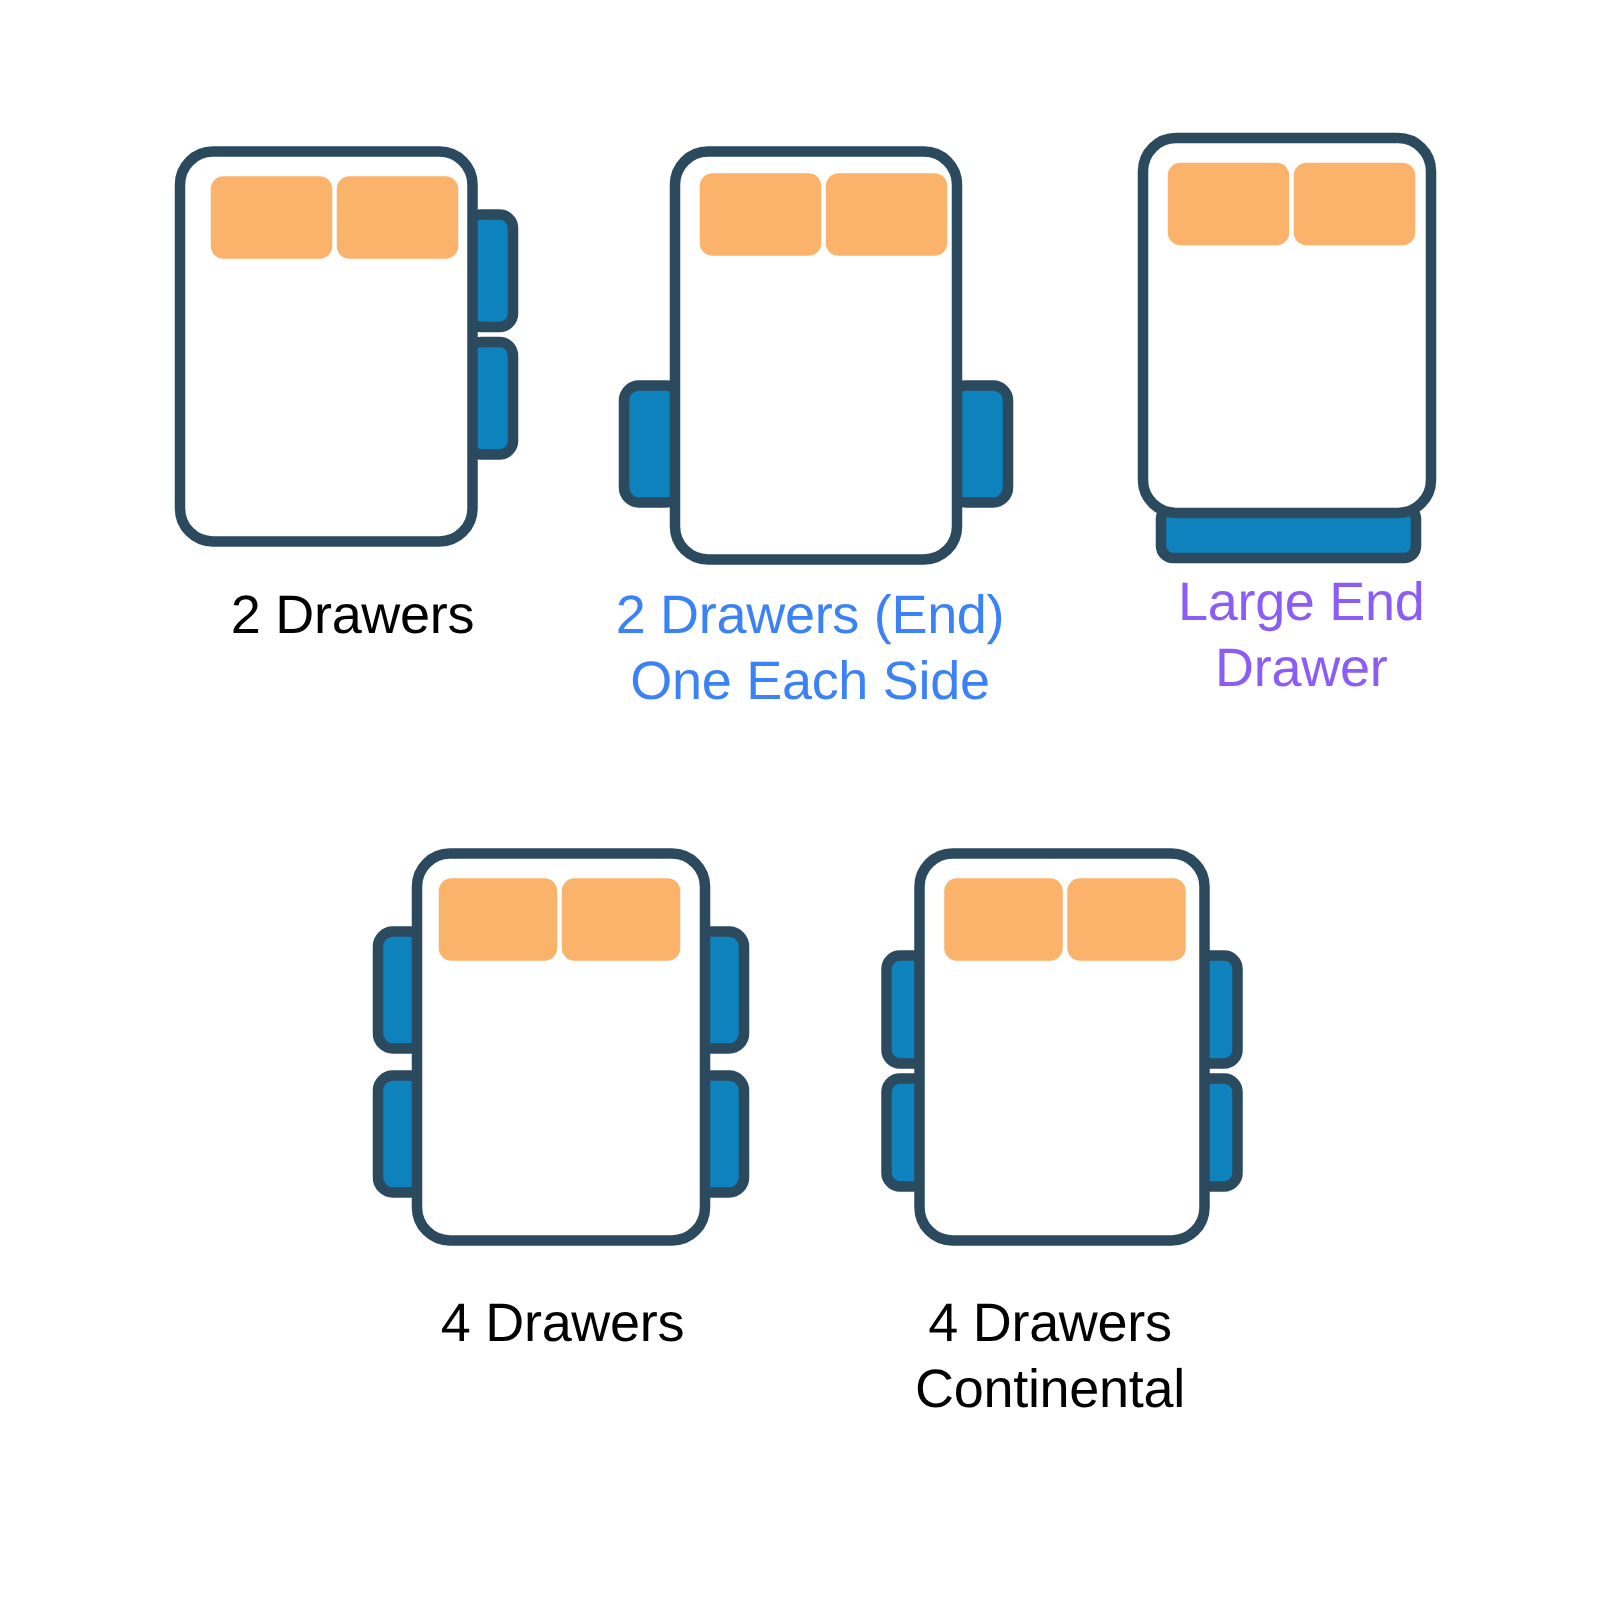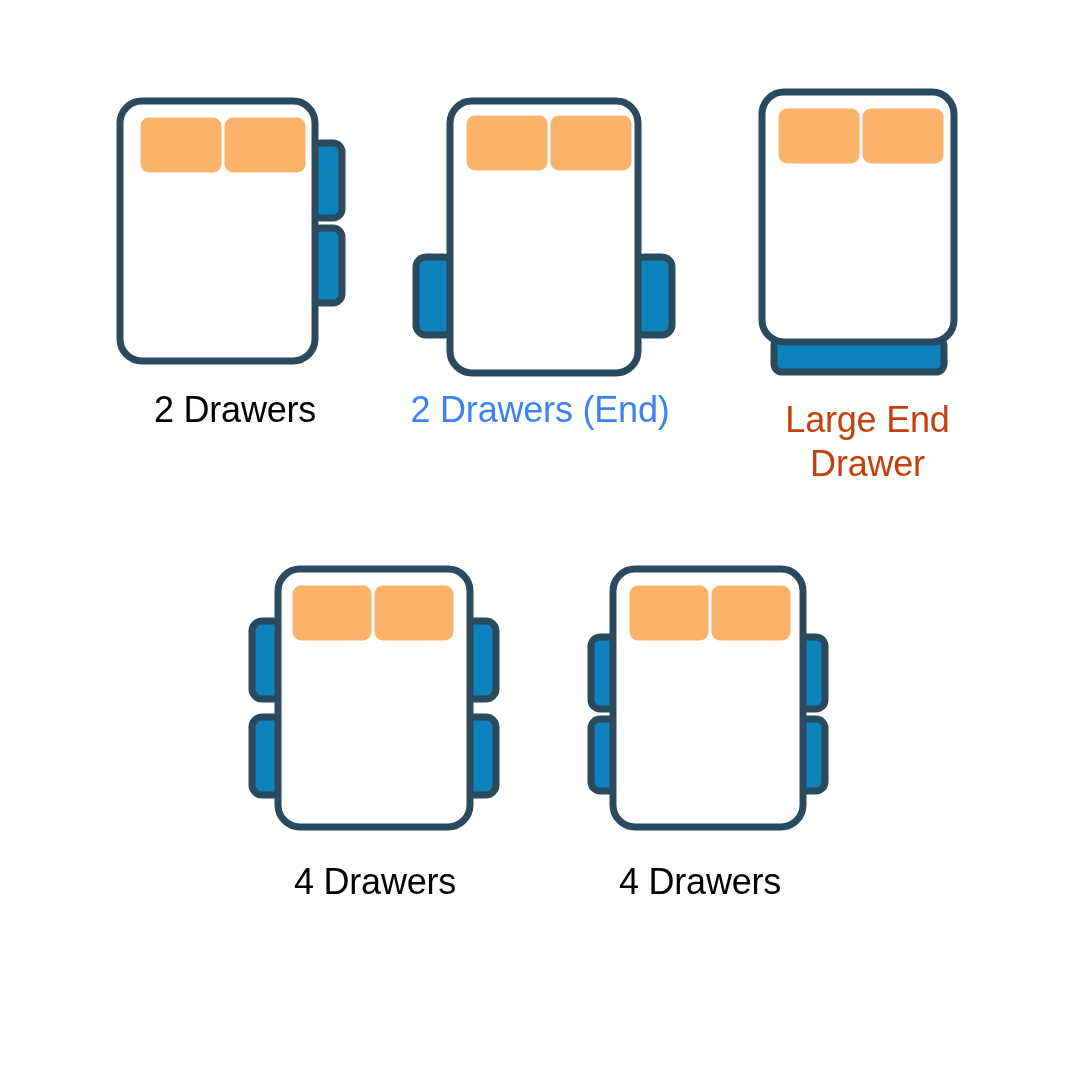--- a/index.html
+++ b/index.html
@@ -58,30 +58,30 @@
     <div class="bed-caption" style="left: 70px; top: 388px; width: 330px; font-size: 36px; color: rgb(0, 0, 0);"><span class="caption-line">2 Drawers</span></div>
     <div class="bed-figure" style="left: 400px; top: 85px; width: 280px; height: 290px;">
       <svg class="bed-svg" width="280" height="290" viewBox="0 0 280 290">
         <rect x="16" y="172" width="38" height="78" rx="10" ry="10" fill="#0d82bd" stroke="#2b4a5e" stroke-width="7" stroke-linejoin="round"></rect>
         <rect x="234" y="172" width="38" height="78" rx="10" ry="10" fill="#0d82bd" stroke="#2b4a5e" stroke-width="7" stroke-linejoin="round"></rect>
         <rect x="50" y="16" width="188" height="272" rx="22" ry="22" fill="#ffffff" stroke="#2b4a5e" stroke-width="7" stroke-linejoin="round"></rect>
         <rect x="68" y="32" width="78" height="52" rx="7" ry="7" fill="#fbb36b" stroke="#fbb36b" stroke-width="3" stroke-linejoin="round"></rect>
         <rect x="152" y="32" width="78" height="52" rx="7" ry="7" fill="#fbb36b" stroke="#fbb36b" stroke-width="3" stroke-linejoin="round"></rect>
       </svg>
     </div>
-    <div class="bed-caption" style="left: 370px; top: 388px; width: 340px; font-size: 36px; color: #3b82f6;"><span class="caption-line">2 Drawers (End)</span></div>
+    <div class="bed-caption" style="left: 370px; top: 388px; width: 340px; font-size: 36px; color: #3b82f6;"><span class="caption-line">2 Drawers (End)</span><span class="caption-line">One Each Side</span></div>
     <div class="bed-figure" style="left: 750px; top: 80px; width: 230px; height: 305px;">
       <svg class="bed-svg" width="230" height="305" viewBox="0 0 230 305">
         <rect x="24" y="258" width="170" height="34" rx="8" ry="8" fill="#0d82bd" stroke="#2b4a5e" stroke-width="7" stroke-linejoin="round"></rect>
         <rect x="12" y="12" width="192" height="250" rx="22" ry="22" fill="#ffffff" stroke="#2b4a5e" stroke-width="7" stroke-linejoin="round"></rect>
         <rect x="30" y="30" width="78" height="52" rx="7" ry="7" fill="#fbb36b" stroke="#fbb36b" stroke-width="3" stroke-linejoin="round"></rect>
         <rect x="114" y="30" width="78" height="52" rx="7" ry="7" fill="#fbb36b" stroke="#fbb36b" stroke-width="3" stroke-linejoin="round"></rect>
       </svg>
     </div>
-    <div class="bed-caption" style="left: 735px; top: 398px; width: 265px; font-size: 36px; color: #c2410c;"><span class="caption-line">Large End</span><span class="caption-line">Drawer</span></div>
+    <div class="bed-caption" style="left: 735px; top: 379px; width: 265px; font-size: 36px; color: #8b5cf6;"><span class="caption-line">Large End</span><span class="caption-line">Drawer</span></div>
     <div class="bed-figure" style="left: 240px; top: 555px; width: 270px; height: 280px;">
       <svg class="bed-svg" width="270" height="280" viewBox="0 0 270 280">
         <rect x="12" y="66" width="32" height="78" rx="10" ry="10" fill="#0d82bd" stroke="#2b4a5e" stroke-width="7" stroke-linejoin="round"></rect>
         <rect x="12" y="162" width="32" height="78" rx="10" ry="10" fill="#0d82bd" stroke="#2b4a5e" stroke-width="7" stroke-linejoin="round"></rect>
         <rect x="224" y="66" width="32" height="78" rx="10" ry="10" fill="#0d82bd" stroke="#2b4a5e" stroke-width="7" stroke-linejoin="round"></rect>
         <rect x="224" y="162" width="32" height="78" rx="10" ry="10" fill="#0d82bd" stroke="#2b4a5e" stroke-width="7" stroke-linejoin="round"></rect>
         <rect x="38" y="14" width="192" height="258" rx="22" ry="22" fill="#ffffff" stroke="#2b4a5e" stroke-width="7" stroke-linejoin="round"></rect>
         <rect x="54" y="32" width="76" height="52" rx="7" ry="7" fill="#fbb36b" stroke="#fbb36b" stroke-width="3" stroke-linejoin="round"></rect>
         <rect x="136" y="32" width="76" height="52" rx="7" ry="7" fill="#fbb36b" stroke="#fbb36b" stroke-width="3" stroke-linejoin="round"></rect>
       </svg>
@@ -91,14 +91,14 @@
       <svg class="bed-svg" width="260" height="280" viewBox="0 0 260 280">
         <rect x="6" y="82" width="30" height="72" rx="9" ry="9" fill="#0d82bd" stroke="#2b4a5e" stroke-width="7" stroke-linejoin="round"></rect>
         <rect x="6" y="164" width="30" height="72" rx="9" ry="9" fill="#0d82bd" stroke="#2b4a5e" stroke-width="7" stroke-linejoin="round"></rect>
         <rect x="210" y="82" width="30" height="72" rx="9" ry="9" fill="#0d82bd" stroke="#2b4a5e" stroke-width="7" stroke-linejoin="round"></rect>
         <rect x="210" y="164" width="30" height="72" rx="9" ry="9" fill="#0d82bd" stroke="#2b4a5e" stroke-width="7" stroke-linejoin="round"></rect>
         <rect x="28" y="14" width="190" height="258" rx="22" ry="22" fill="#ffffff" stroke="#2b4a5e" stroke-width="7" stroke-linejoin="round"></rect>
         <rect x="46" y="32" width="76" height="52" rx="7" ry="7" fill="#fbb36b" stroke="#fbb36b" stroke-width="3" stroke-linejoin="round"></rect>
         <rect x="128" y="32" width="76" height="52" rx="7" ry="7" fill="#fbb36b" stroke="#fbb36b" stroke-width="3" stroke-linejoin="round"></rect>
       </svg>
     </div>
-    <div class="bed-caption" style="left: 570px; top: 860px; width: 260px; font-size: 36px; color: rgb(0, 0, 0);"><span class="caption-line">4 Drawers</span></div>
+    <div class="bed-caption" style="left: 570px; top: 860px; width: 260px; font-size: 36px; color: rgb(0, 0, 0);"><span class="caption-line">4 Drawers</span><span class="caption-line">Continental</span></div>
   </div>
 
 </body></html>

